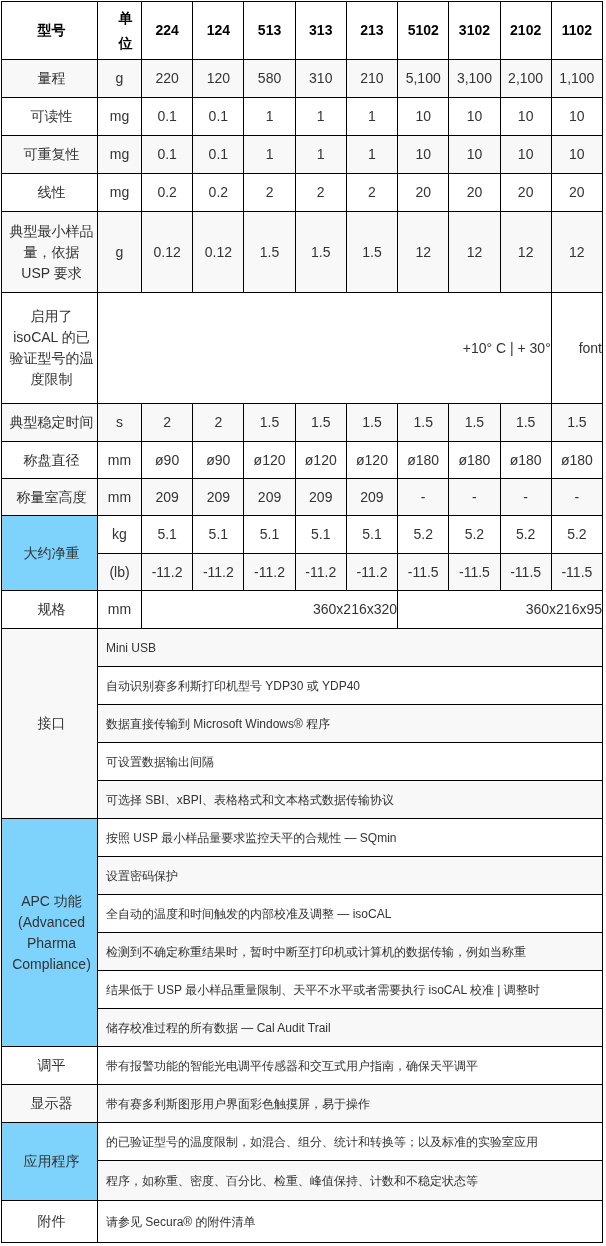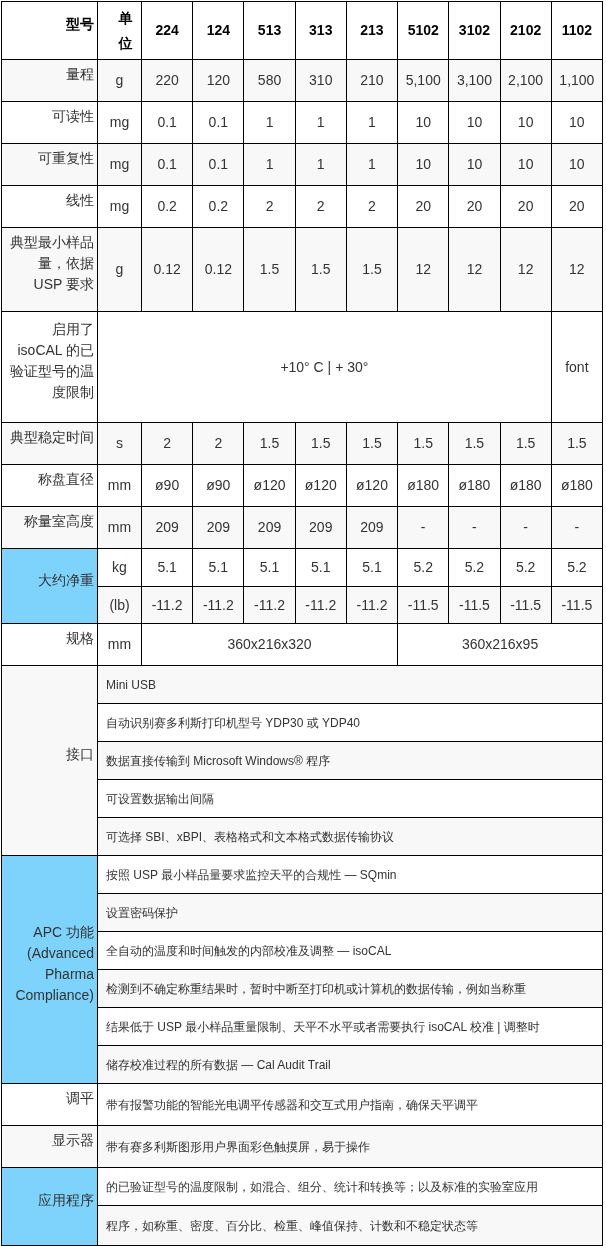--- a/index.html
+++ b/index.html
@@ -20,25 +20,25 @@
     vertical-align: middle;
     font-size: 14px;
     background: #ffffff;
     padding: 0;
     line-height: 1.5;
     overflow: hidden;
   }
   tr.alt td { background: #f8f8f8; }
   td.bgw { background: #7dd3fc; }
   td.bga { background: #f8f8f8; }
-  td.label { text-align: right; padding: 4px 3px 16px 7px; }
+  td.label { text-align: center; padding: 4px 3px 4px 7px; }
   td.unit  { text-align: center; padding: 2px; }
   td.num   { text-align: center; padding: 2px 1px; }
   td.text  { text-align: left; padding: 2px 2px 2px 8px; white-space: nowrap; font-size: 12px; }
-  td.ctr   { text-align: center; }
+  td.ctr   { text-align: right; }
   .hdr { font-weight: bold; color: #000000; }
   .stack { display: inline-block; width: 1.15em; word-break: break-all; text-align: center; line-height: 1.75; margin-left: 12px; }
   tr.h58  { height: 58px; }
   tr.h38  { height: 38px; }
   tr.h37  { height: 37px; }
   tr.h81  { height: 81px; }
   tr.h101 { height: 111px; }
   tr.h40  { height: 40px; }
   tr.h42  { height: 42px; }
 </style>

